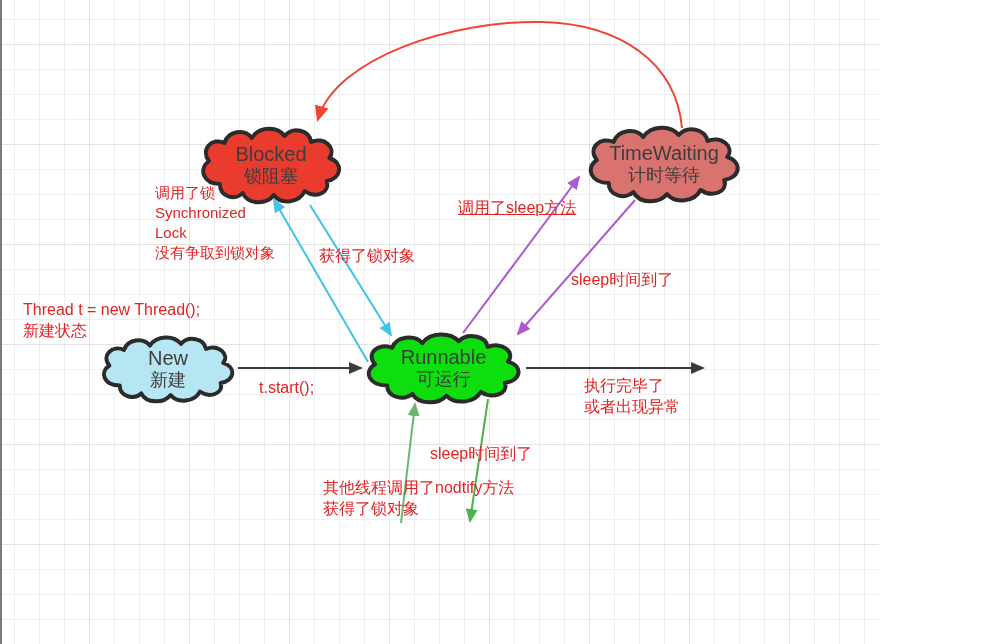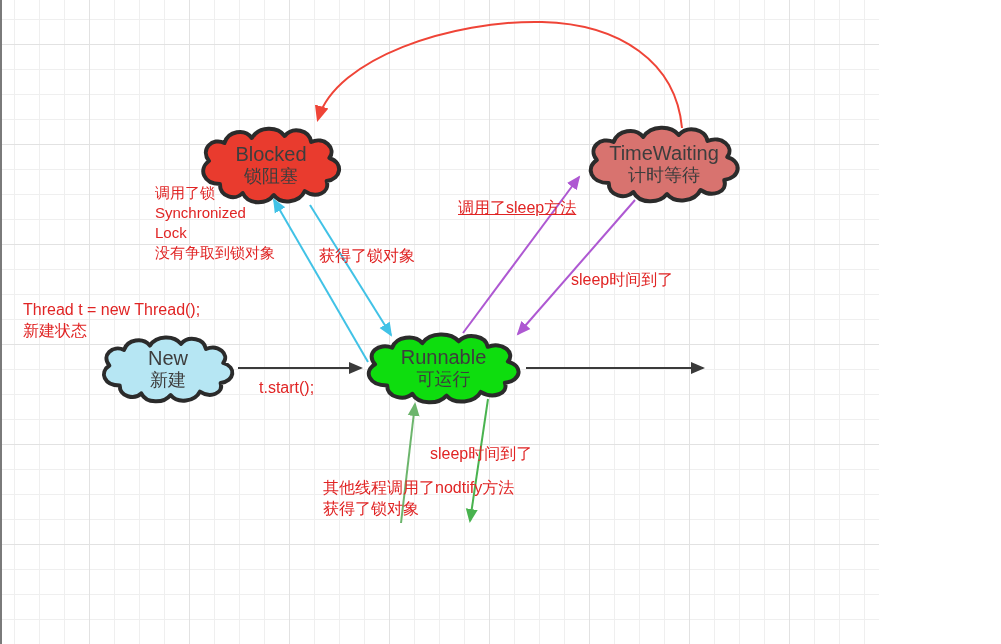--- a/index.html
+++ b/index.html
@@ -125,20 +125,24 @@
   </div>
 
   <div class="lbl" style="left:317px;top:245px;">获得了锁对象</div>
 
   <div class="lbl" style="left:456px;top:197px;text-decoration:underline;">调用了sleep方法</div>
 
   <div class="lbl" style="left:541px;top:269px;margin-left:28px;">sleep时间到了</div>
 
   <div class="lbl" style="left:257px;top:377px;">t.start();</div>
 
+  <div class="lbl" style="left:582px;top:375px;">
+    <div>执行完毕了</div>
+    <div>或者出现异常</div>
+  </div>
 
   <div class="lbl" style="left:428px;top:443px;">sleep时间到了</div>
 
   <div class="lbl" style="left:321px;top:477px;">
     <div>其他线程调用了nodtify方法</div>
     <div>获得了锁对象</div>
   </div>
 
 </div>
 

